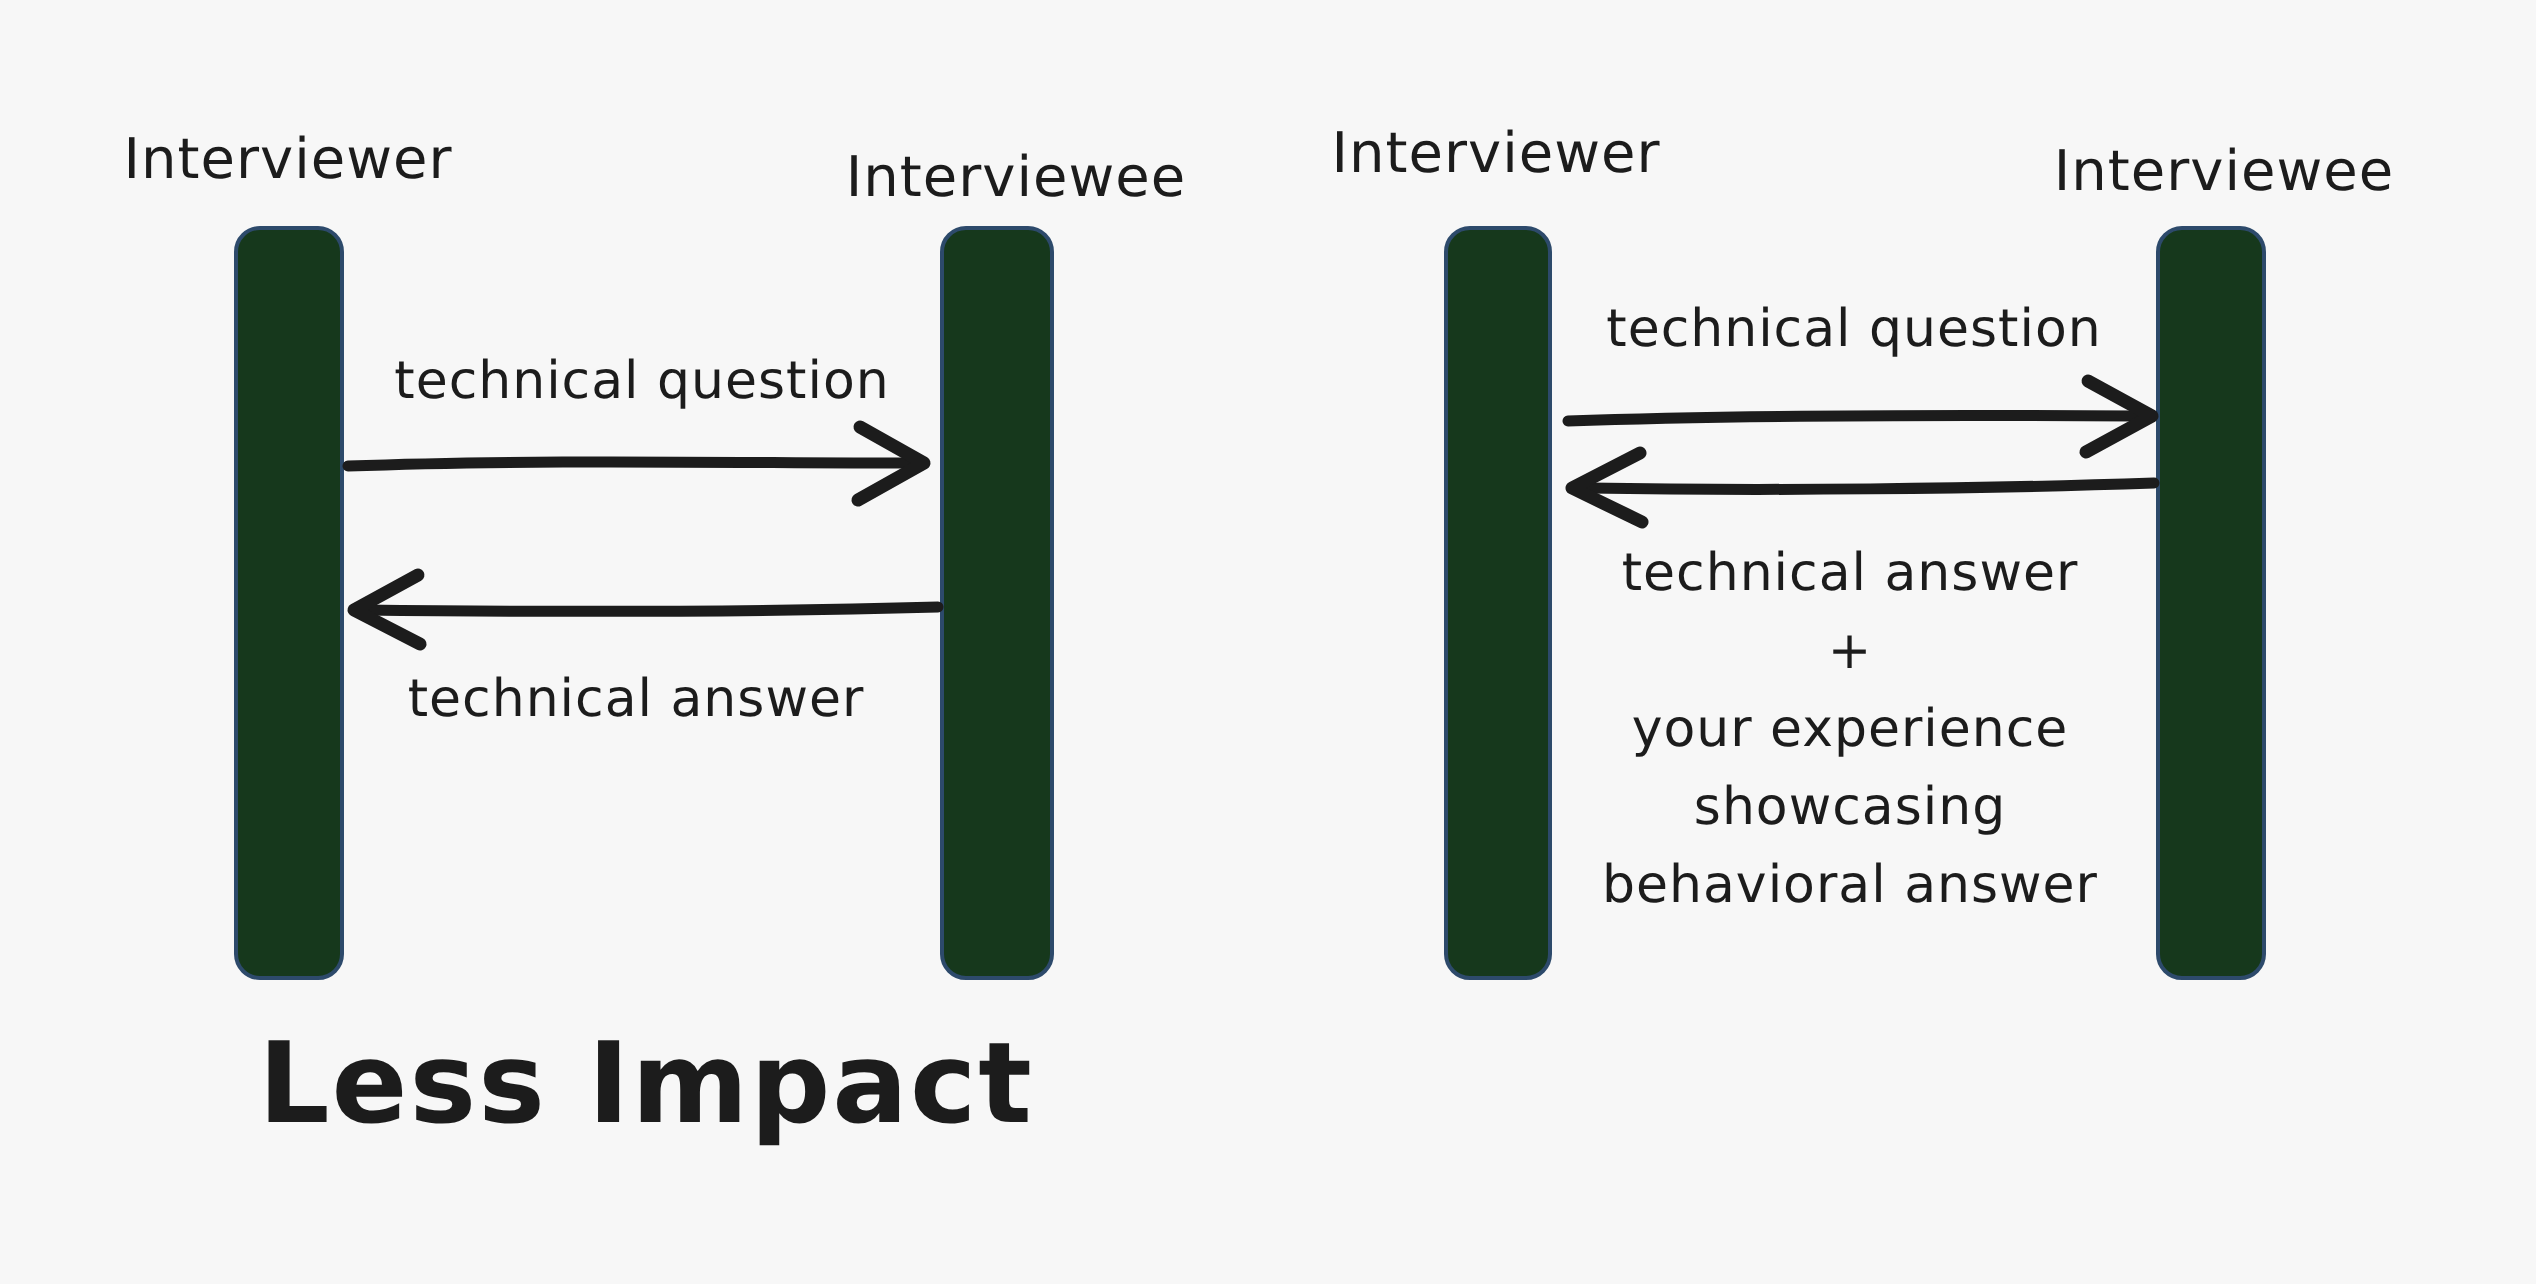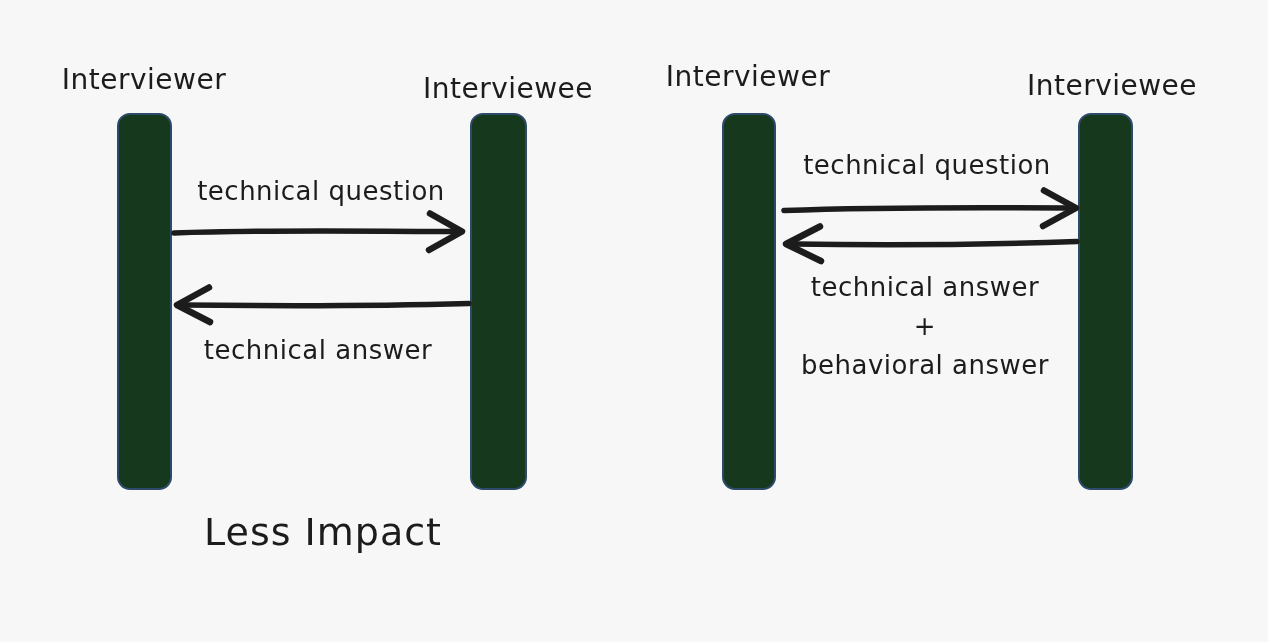--- a/index.html
+++ b/index.html
@@ -53,22 +53,22 @@
     text-align: center;
     font-size: 26px;
     line-height: 39px;
     letter-spacing: 0.5px;
     white-space: nowrap;
   }
   .caption {
     position: absolute;
     transform: translateX(-50%);
     white-space: nowrap;
-    font-size: 38px;
-    font-weight: 400;
+    font-size: 56px;
+    font-weight: 700;
     letter-spacing: 1px;
   }
   .arrow-layer {
     position: absolute;
     left: 0; top: 0;
     width: 1268px; height: 642px;
     pointer-events: none;
   }
   .arrow-layer path {
     fill: none;
@@ -104,20 +104,22 @@
 
   <div class="lifeline-bar bar-c"></div>
 
   <div class="lifeline-bar bar-d"></div>
 
   <div class="message-label" style="left:927px; top:150px;">technical question</div>
 
   <div class="message-block" style="left:925px; top:268px;">
     <div>technical answer</div>
     <div>+</div>
+    <div>your experience</div>
+    <div>showcasing</div>
     <div>behavioral answer</div>
   </div>
 
 
   <svg class="arrow-layer" viewBox="0 0 1268 642">
     <g>
       <path class="arrow-shaft" d="M 174 233 C 270 229.5, 370 231.5, 455 231.5"></path>
       <path class="arrow-head" d="M 430 213.5 L 462 231.5 L 429 250"></path>
     </g>
     <g>

